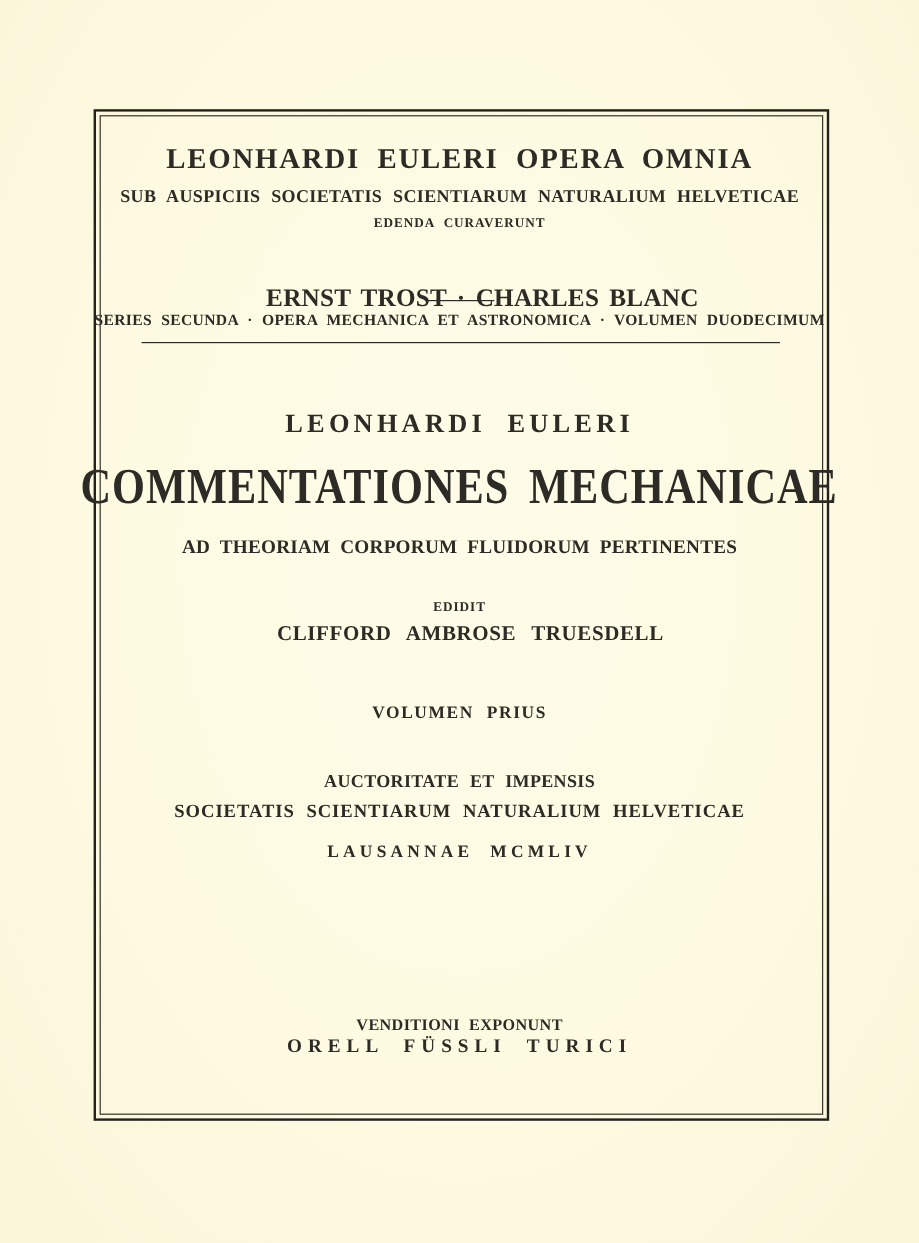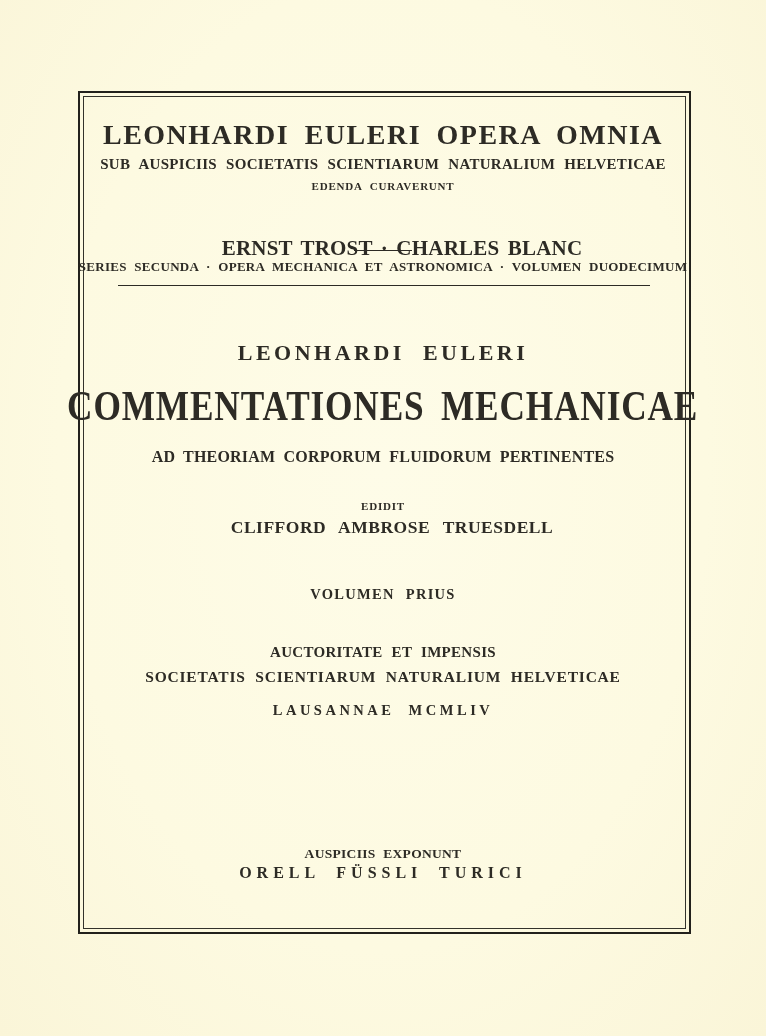--- a/index.html
+++ b/index.html
@@ -35,21 +35,21 @@
   }
   .line {
     position: absolute;
     left: 0;
     right: 0;
     text-align: center;
     line-height: 1;
     white-space: nowrap;
     font-weight: bold;
   }
-  .opera-title       { top: 121px; font-size: 28px;   letter-spacing: 1.5px; word-spacing: 7px; }
+  .opera-title       { top: 121px; font-size: 24px;   letter-spacing: 1.5px; word-spacing: 7px; }
   .opera-subtitle    { top: 157px; font-size: 15px;   letter-spacing: 0.3px; word-spacing: 5px; }
   .edenda            { top: 181px; font-size: 11px;   letter-spacing: 0.8px; word-spacing: 4px; }
   .editors-1         { top: 202px; font-size: 15.5px; letter-spacing: 0.2px; word-spacing: 3px; }
   .editors-2         { top: 238px; font-size: 21px; letter-spacing: 0.2px; word-spacing: 3px; padding-left: 38px; }
   .rule-short {
     position: absolute;
     top: 250px;
     left: 50%;
     width: 58px;
     margin-left: -29px;
@@ -117,17 +117,17 @@
   <div class="line editor-name">CLIFFORD AMBROSE TRUESDELL</div>
 
   <div class="line auctoritate">AUCTORITATE ET IMPENSIS</div>
 
   <div class="line volume">VOLUMEN PRIUS</div>
 
   <div class="line society">SOCIETATIS SCIENTIARUM NATURALIUM HELVETICAE</div>
 
   <div class="line place-year">LAUSANNAE MCMLIV</div>
 
-  <div class="line venditioni">AUSPICIIS EXPONUNT</div>
+  <div class="line venditioni">VENDITIONI EXPONUNT</div>
 
   <div class="line publisher-name">ORELL FÜSSLI TURICI</div>
 
 </div>
 
 </body></html>

